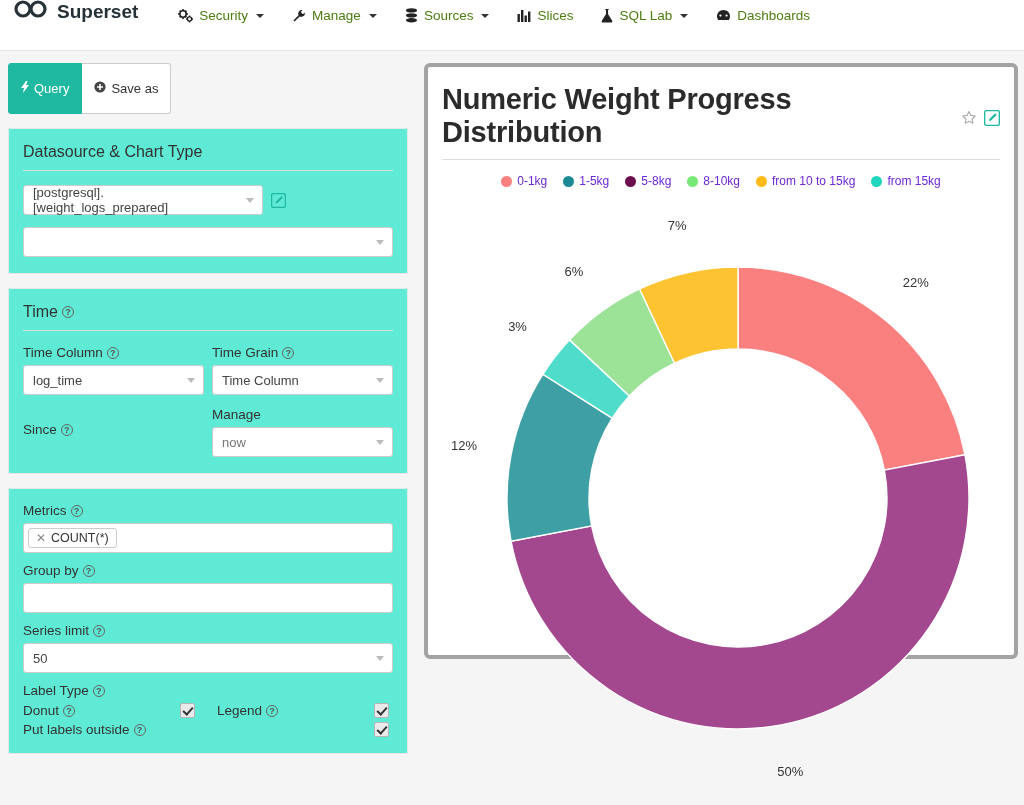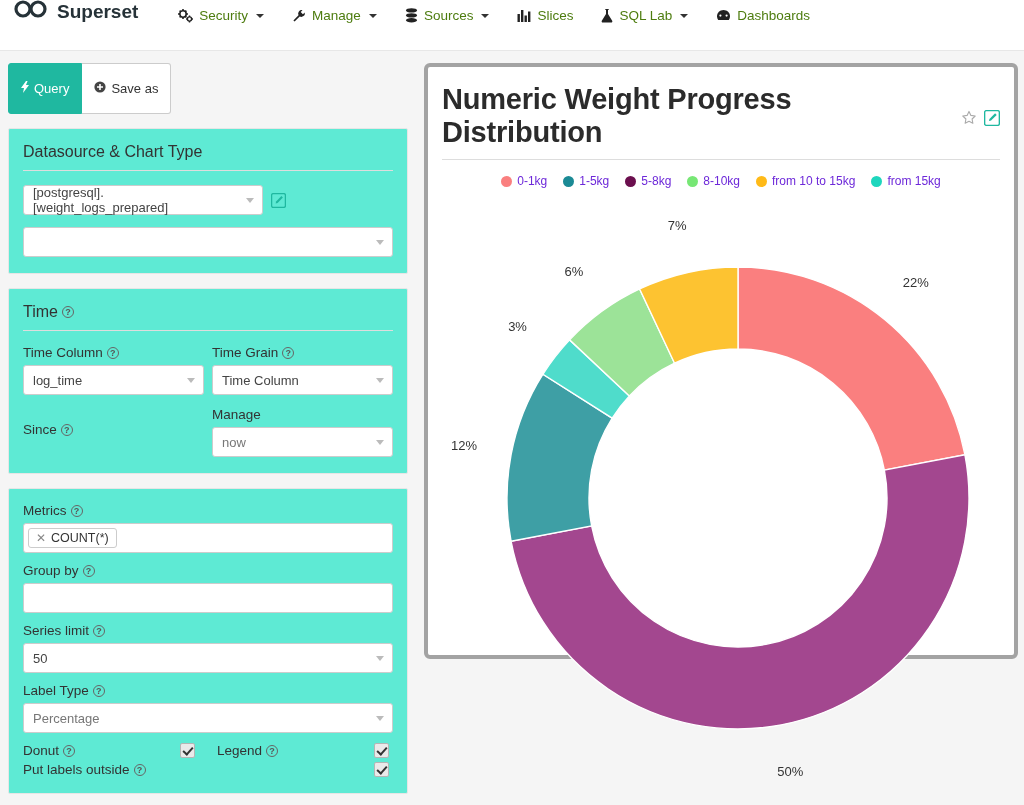--- a/index.html
+++ b/index.html
@@ -434,24 +434,20 @@
       </div>
       <div class="select mb10">
         <span>50</span>
         <span class="arrow"></span>
       </div>
 
       <div class="field-label">
         <span>Label Type</span>
         <span class="help">?</span>
       </div>
-      <div class="select muted mb10">
-        <span>Percentage</span>
-        <span class="arrow"></span>
-      </div>
 
       <div class="check-row">
         <div class="check-cell">
           <span class="lbl">
             <span>Donut</span>
             <span class="help">?</span>
           </span>
           <span class="cb checked"></span>
         </div>
         <div class="check-cell" style="padding-left:18px;">

